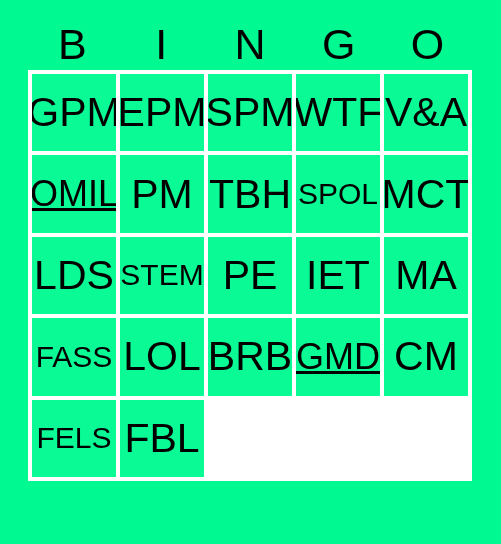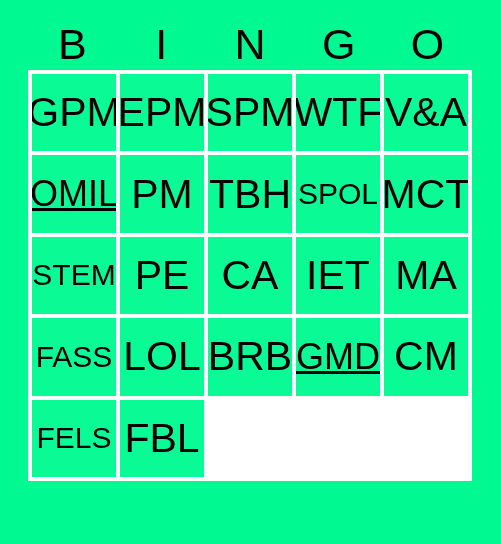--- a/index.html
+++ b/index.html
@@ -123,28 +123,28 @@
       </div>
       <div class="cell size-lg">
         <span class="cell-text">TBH</span>
       </div>
       <div class="cell size-sm">
         <span class="cell-text">SPOL</span>
       </div>
       <div class="cell size-lg">
         <span class="cell-text">MCT</span>
       </div>
+      <div class="cell size-lg">
+        <span class="cell-text">LDS</span>
+      </div>
       <div class="cell size-sm">
         <span class="cell-text">STEM</span>
       </div>
       <div class="cell size-lg">
         <span class="cell-text">PE</span>
-      </div>
-      <div class="cell size-lg">
-        <span class="cell-text">CA</span>
       </div>
       <div class="cell size-lg">
         <span class="cell-text">IET</span>
       </div>
       <div class="cell size-lg">
         <span class="cell-text">MA</span>
       </div>
       <div class="cell size-sm">
         <span class="cell-text">FASS</span>
       </div>

